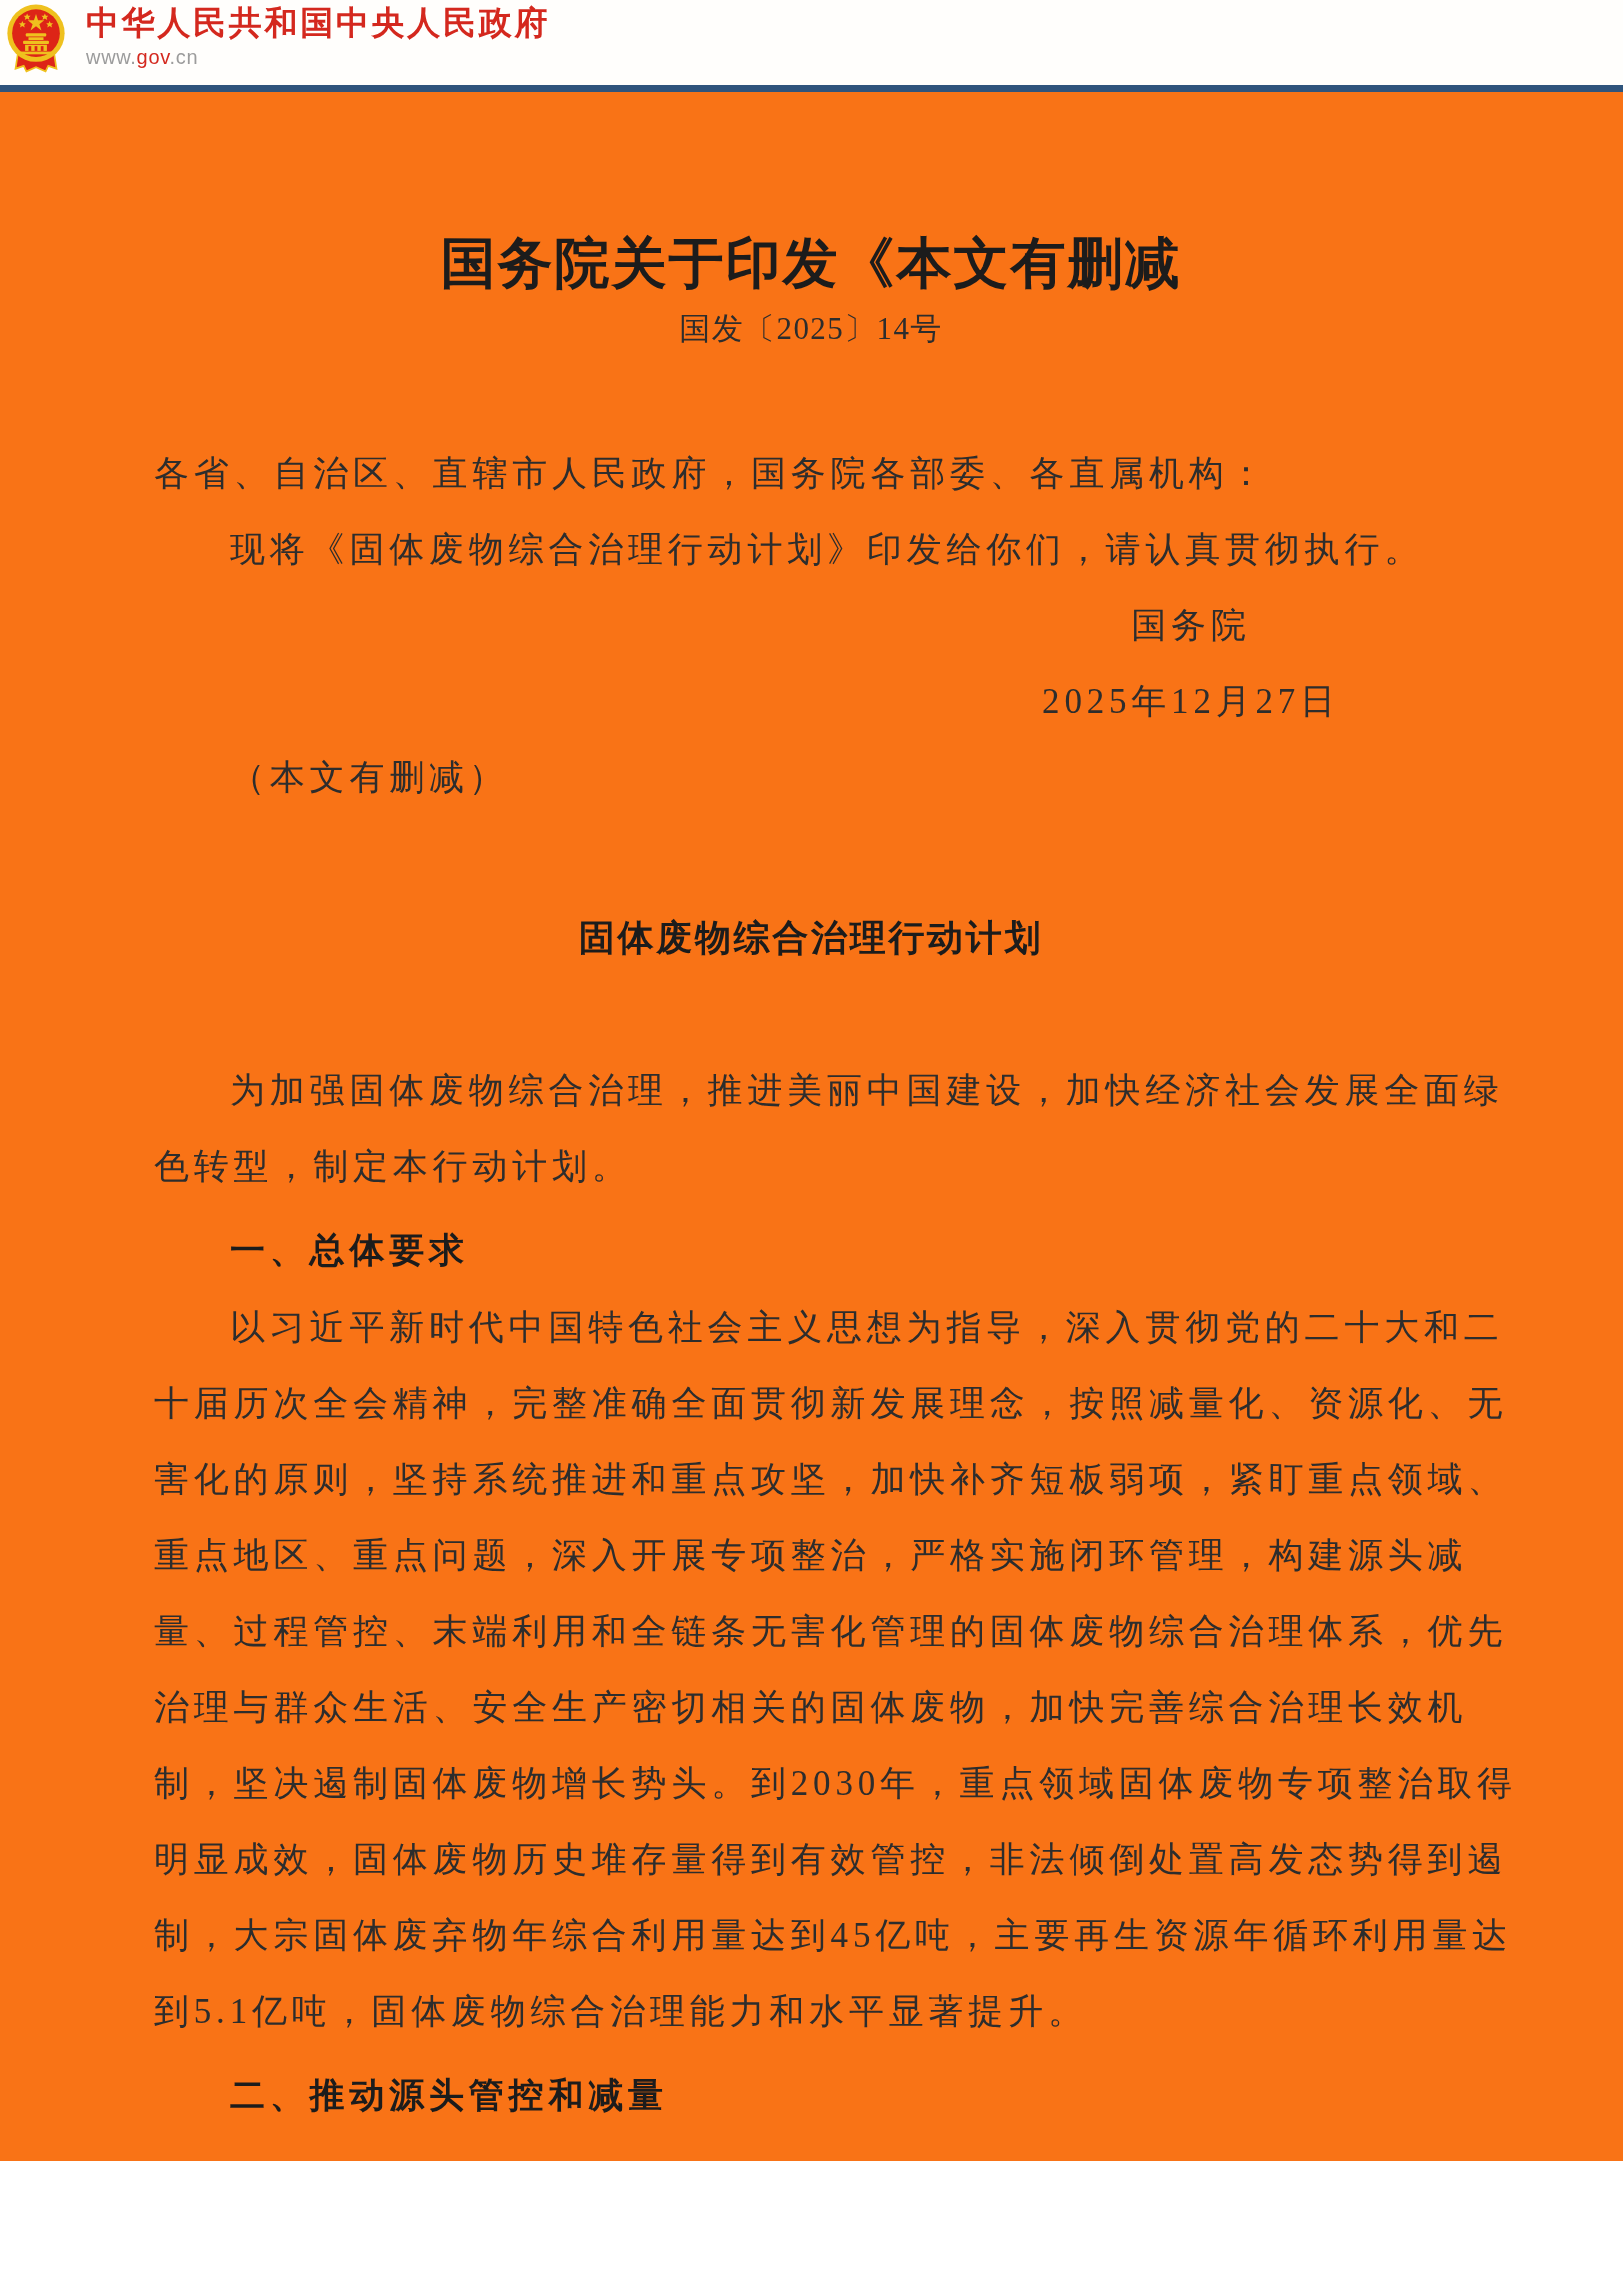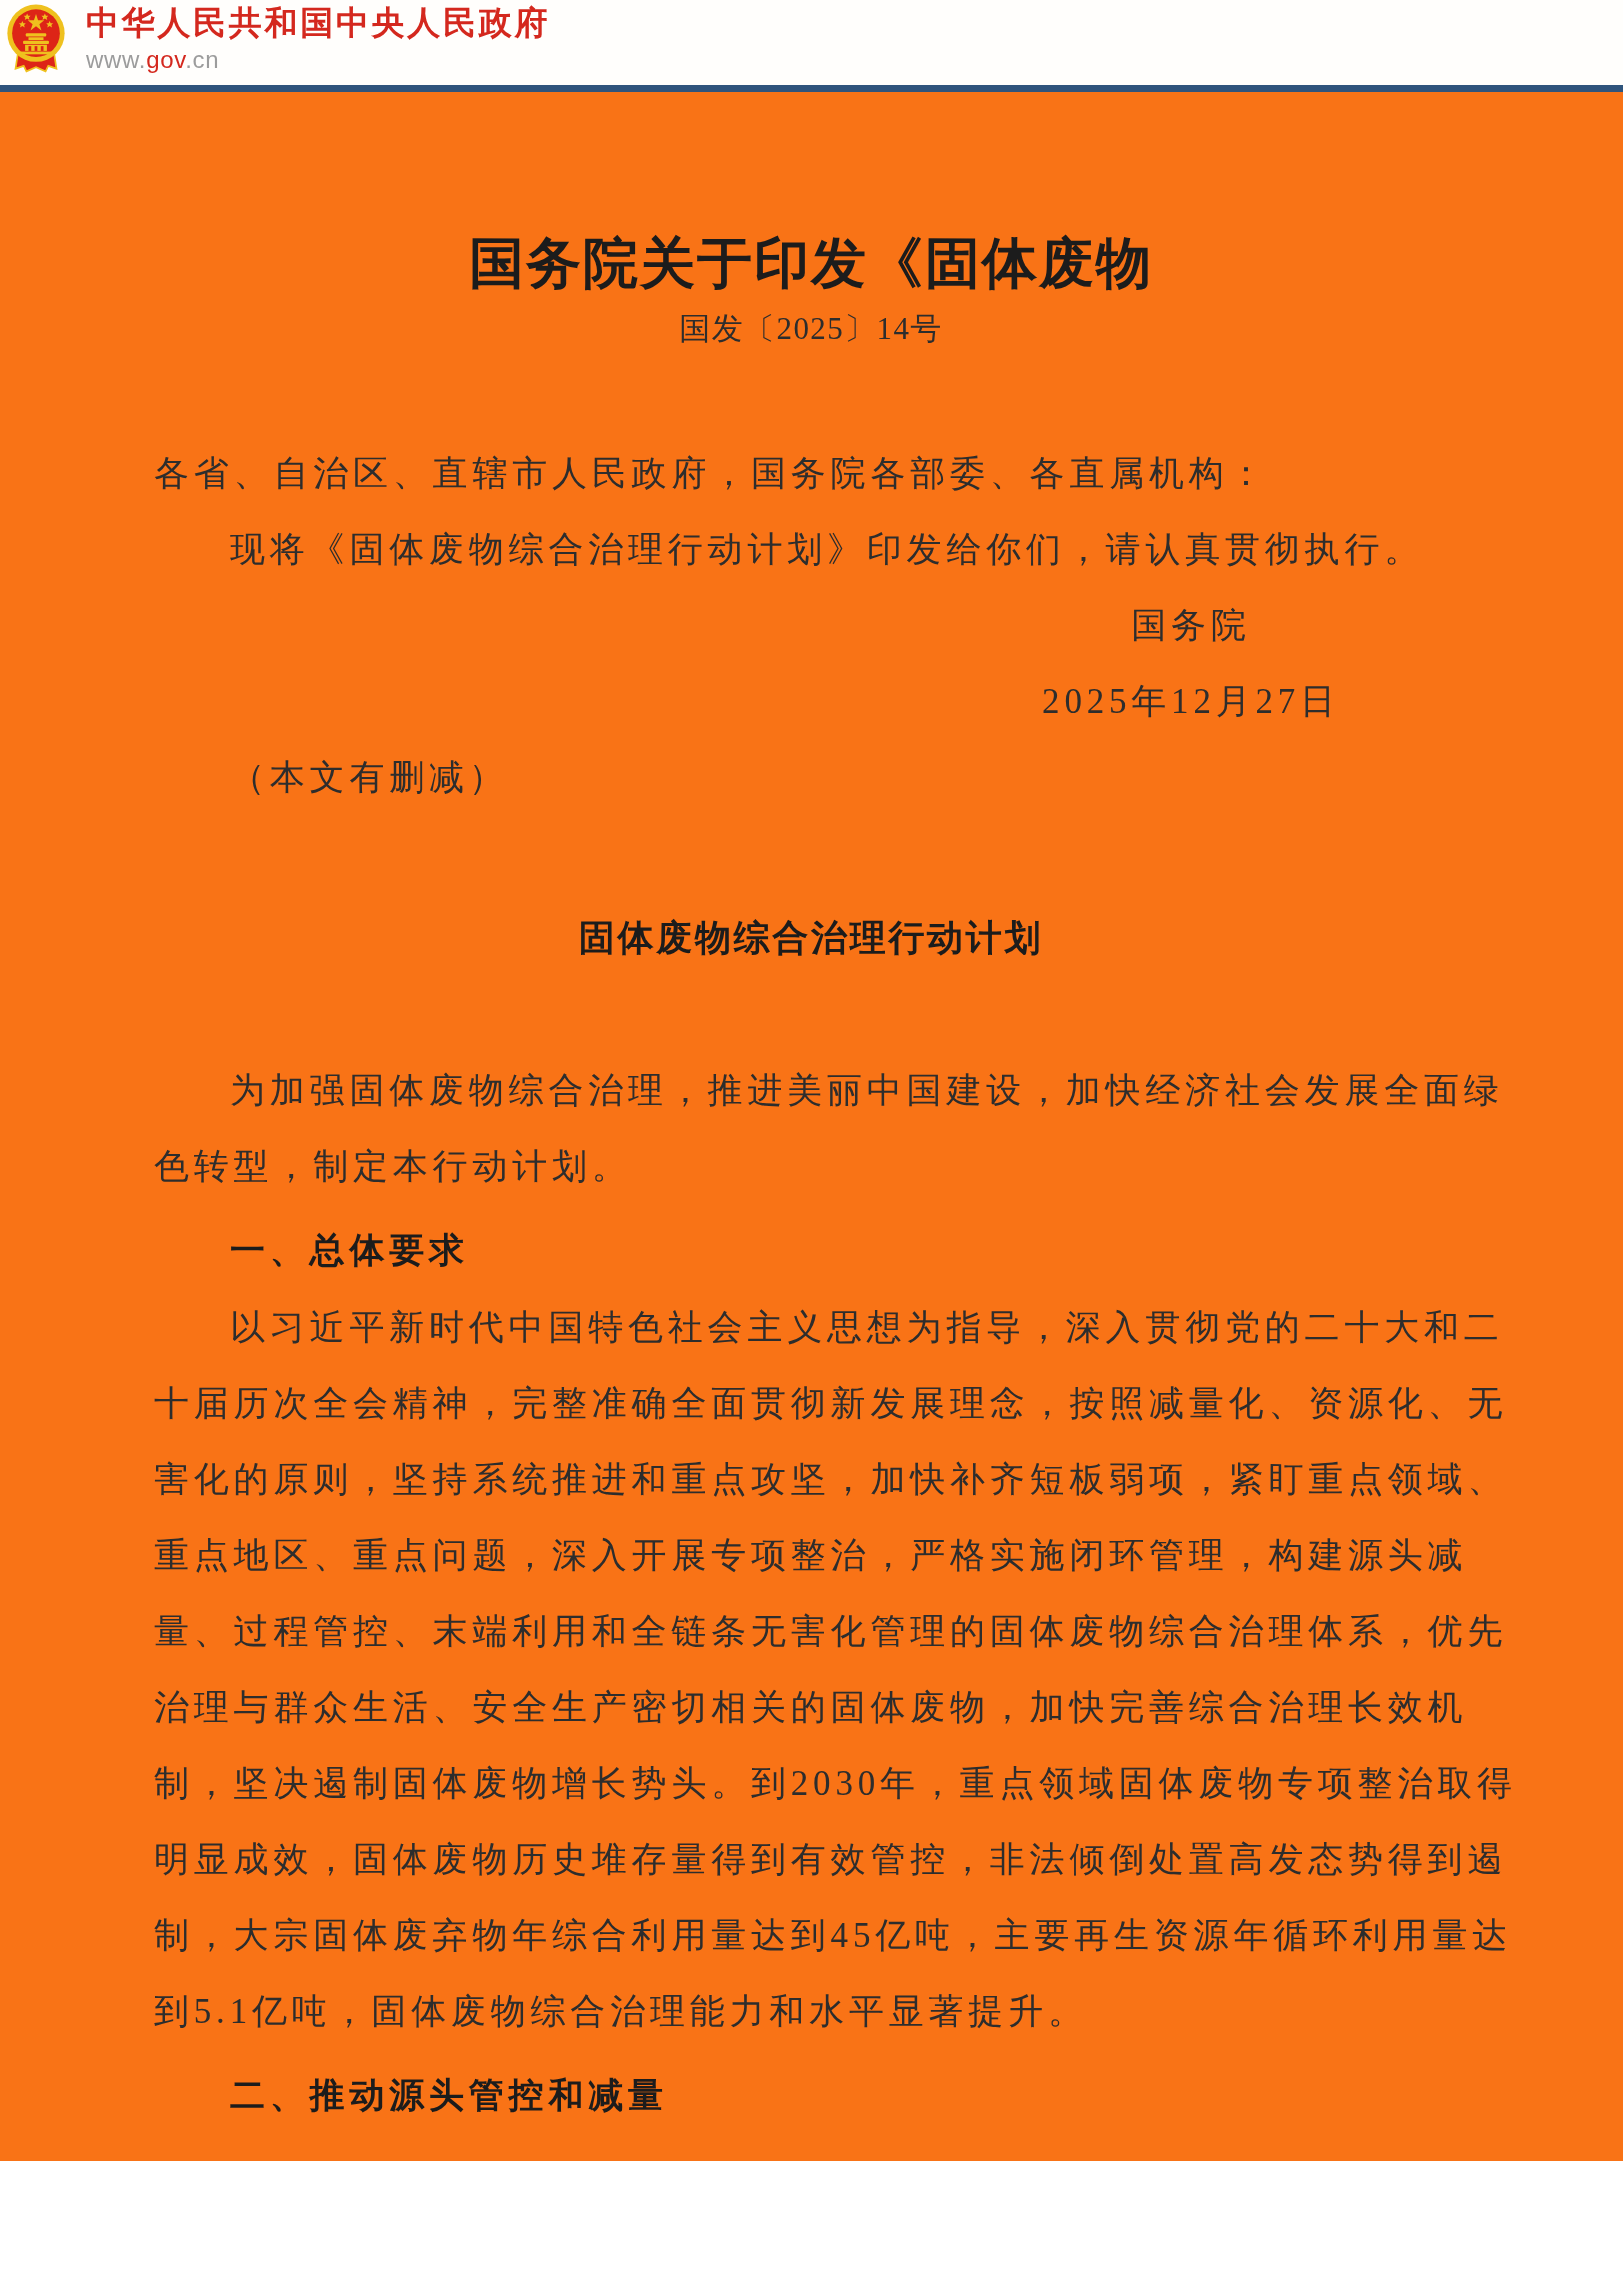--- a/index.html
+++ b/index.html
@@ -6,21 +6,21 @@
   .page{position:relative;width:1624px;height:2161px;background:#f97316;overflow:hidden;
         font-family:"Liberation Serif","DejaVu Sans",sans-serif;color:#2d2d2d;}
 
   
   .site-header{position:relative;height:85px;background:#fffefc;}
   .emblem{position:absolute;left:5.5px;top:2.7px;width:60px;height:74px;}
   .site-text{position:absolute;left:86px;top:4.1px;}
   .site-title{font-family:"Liberation Sans","DejaVu Sans",sans-serif;font-weight:bold;
               font-size:33px;line-height:38px;letter-spacing:2.7px;color:#d4281e;}
   .site-url{margin-top:4.1px;font-family:"Liberation Sans","DejaVu Sans",sans-serif;
-            font-size:24px;letter-spacing:0.7px;color:#9c9c9c;}
+            font-size:20px;letter-spacing:0.7px;color:#9c9c9c;}
   .site-url .red{color:#d4281e;}
   .navy-bar{height:6.8px;background:#2f547c;}
 
   
   .doc{padding:0 156px 0 154px;}
   .doc-title{margin:133px 0 0 0;text-align:center;font-family:"Liberation Sans","DejaVu Sans",sans-serif;
              font-weight:bold;font-size:55px;line-height:77px;letter-spacing:2px;color:#1c1c1c;}
   .doc-title .t-line{display:block;}
   .doc-number{margin-top:6px;text-align:center;font-size:31px;line-height:41px;
               letter-spacing:1.4px;color:#2d2d2d;}
@@ -75,21 +75,21 @@
       <div class="site-title">中华人民共和国中央人民政府</div>
       <div class="site-url"><span>www.</span><span class="red">gov</span><span>.cn</span></div>
     </div>
   </header>
 
   <div class="navy-bar"></div>
 
   <main class="doc">
 
     <h1 class="doc-title">
-      <span class="t-line">国务院关于印发《固体废物</span>
+      <span class="t-line">国务院关于印发《本文有删减</span>
     </h1>
 
     <div class="doc-number">国发〔2025〕14号</div>
 
     <div class="body-text">
 
       <p class="line">各省、自治区、直辖市人民政府，国务院各部委、各直属机构：</p>
 
       <p class="line indent">现将《固体废物综合治理行动计划》印发给你们，请认真贯彻执行。</p>
 

